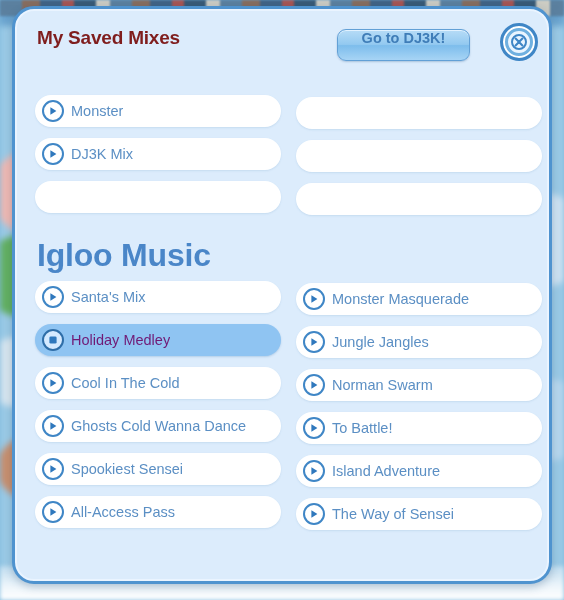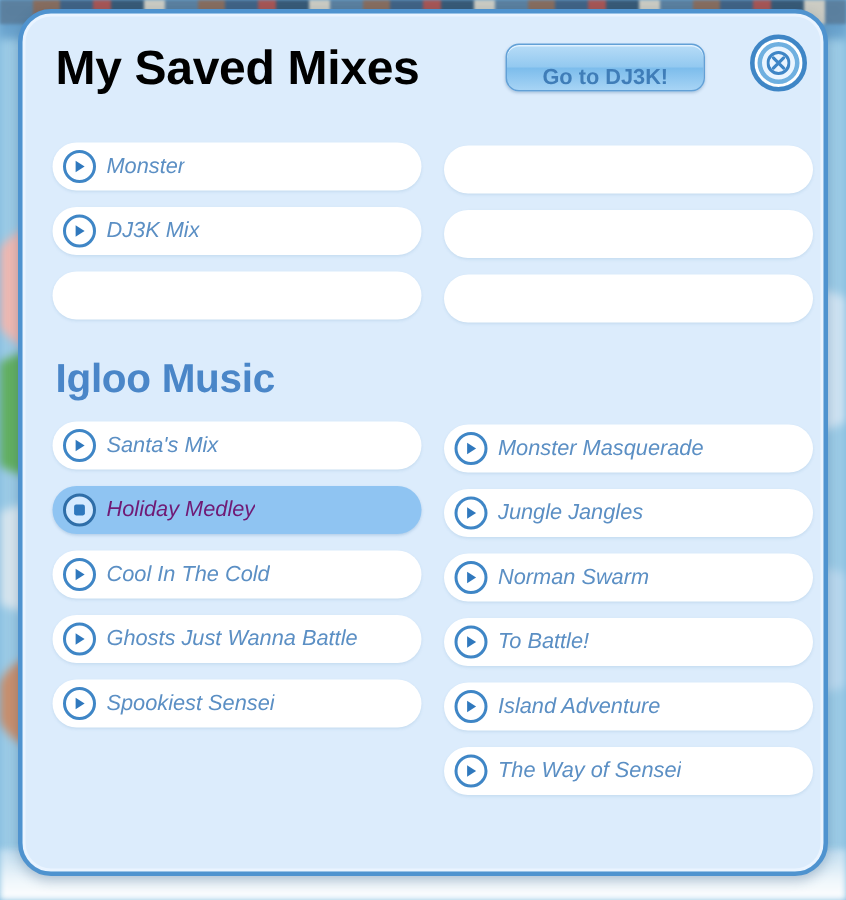--- a/index.html
+++ b/index.html
@@ -68,41 +68,41 @@
 
   
   .header {
     position: relative;
     height: 74px;
   }
   .panel-title {
     position: absolute;
     left: 22px;
     top: 18px;
-    font-size: 32px;
+    font-size: 19px;
     font-weight: bold;
-    color: #000000;
+    color: #7f1d1d;
     letter-spacing: -0.2px;
     white-space: nowrap;
   }
   .dj-button {
     position: absolute;
     left: 322px;
     top: 20px;
     width: 131px;
     height: 30px;
     border: 1px solid #62a0d6;
     border-radius: 9px;
     background: linear-gradient(180deg, #b7dcf7 0%, #93c9f0 48%, #7dbdec 52%, #a7d4f5 100%);
     box-shadow: inset 0 1px 0 #e2f2ff, 0 1px 2px rgba(40,90,140,.28);
     color: #3f7db8;
     font-size: 14.5px;
     font-weight: bold;
     display: flex;
-    align-items: flex-end;
+    align-items: flex-start;
     justify-content: center;
     cursor: pointer;
     white-space: nowrap;
   }
   .close-button {
     position: absolute;
     left: 485px;
     top: 14px;
     width: 38px;
     height: 38px;
@@ -115,21 +115,21 @@
     justify-content: center;
     cursor: pointer;
     box-sizing: border-box;
   }
   .close-button svg { display: block; }
 
   
   .section-title {
     position: absolute;
     left: 22px;
-    font-size: 27px;
+    font-size: 32px;
     font-weight: bold;
     color: #4a86c8;
     letter-spacing: -0.2px;
     white-space: nowrap;
   }
 
   
   .col {
     position: absolute;
     width: 246px;
@@ -140,21 +140,20 @@
   .row {
     position: relative;
     height: 32px;
     margin-bottom: 11px;
     border-radius: 16px;
     background: #ffffff;
     display: flex;
     align-items: center;
     cursor: pointer;
     box-shadow: 0 1px 2px rgba(120,165,200,.22);
-    font-style: italic;
   }
   .row.empty { cursor: default; }
   .row.active {
     background: #8fc4f2;
     box-shadow: 0 1px 2px rgba(90,140,190,.3);
   }
 
   .row-icon {
     flex: 0 0 auto;
     width: 22px;
@@ -263,29 +262,37 @@
             </svg>
           </span>
           <span class="row-label">Cool In The Cold</span>
         </div>
         <div class="row">
           <span class="row-icon">
             <svg width="12" height="12" viewBox="0 0 12 12">
               <path d="M3.4 2.2 L9.4 6 L3.4 9.8 Z" fill="#2f78bd"></path>
             </svg>
           </span>
-          <span class="row-label">Ghosts Just Wanna Battle</span>
+          <span class="row-label">Ghosts Cold Wanna Dance</span>
         </div>
         <div class="row">
           <span class="row-icon">
             <svg width="12" height="12" viewBox="0 0 12 12">
               <path d="M3.4 2.2 L9.4 6 L3.4 9.8 Z" fill="#2f78bd"></path>
             </svg>
           </span>
           <span class="row-label">Spookiest Sensei</span>
+        </div>
+        <div class="row">
+          <span class="row-icon">
+            <svg width="12" height="12" viewBox="0 0 12 12">
+              <path d="M3.4 2.2 L9.4 6 L3.4 9.8 Z" fill="#2f78bd"></path>
+            </svg>
+          </span>
+          <span class="row-label">All-Access Pass</span>
         </div>
       </div>
     <div class="col col-right" style="top:274px;" id="igloo-right">
         <div class="row">
           <span class="row-icon">
             <svg width="12" height="12" viewBox="0 0 12 12">
               <path d="M3.4 2.2 L9.4 6 L3.4 9.8 Z" fill="#2f78bd"></path>
             </svg>
           </span>
           <span class="row-label">Monster Masquerade</span>

